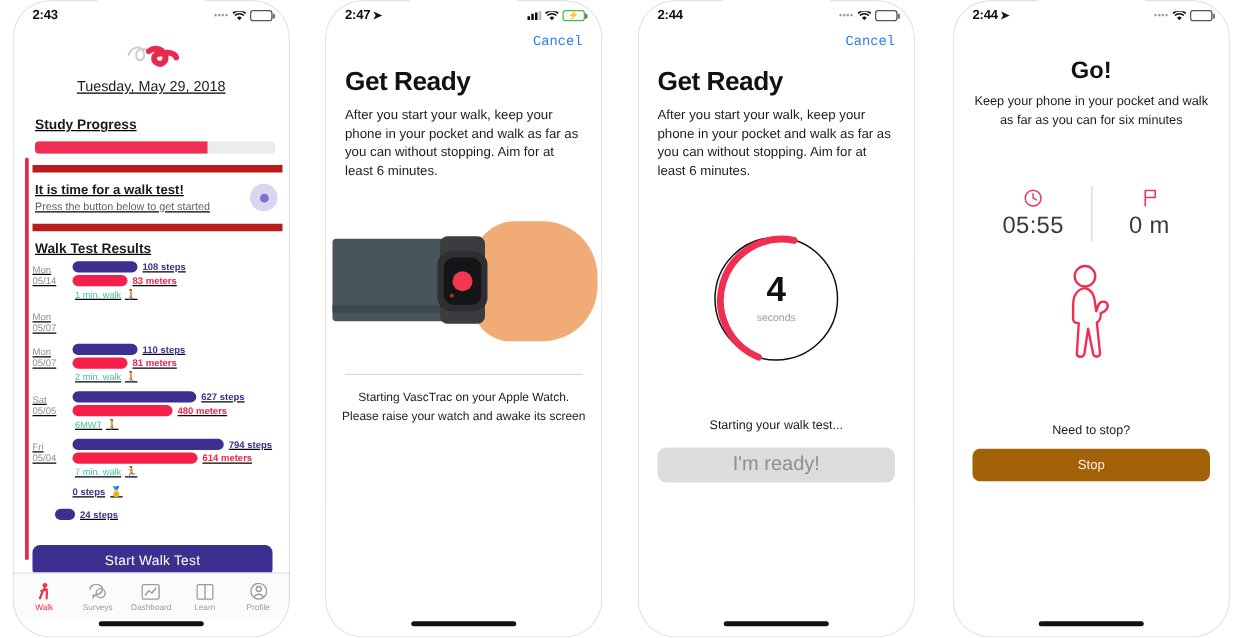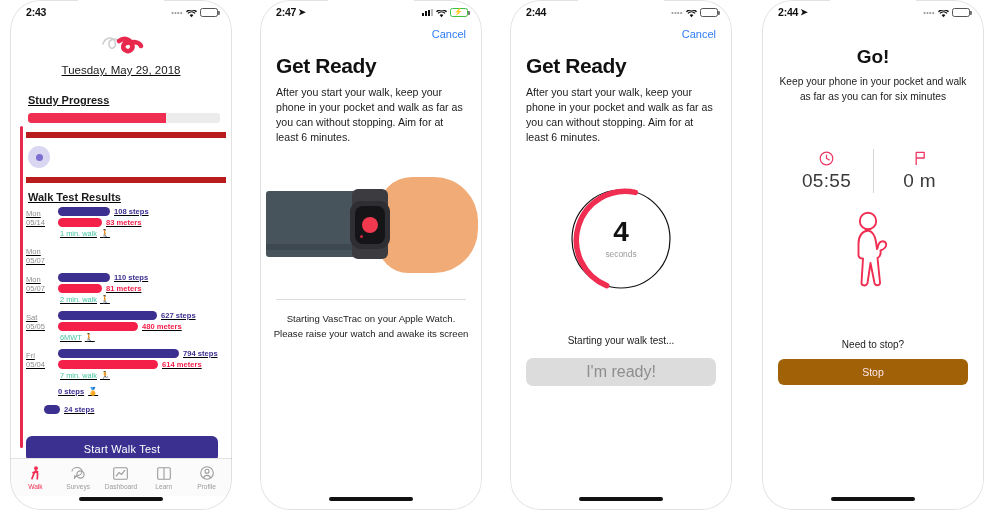--- a/index.html
+++ b/index.html
@@ -144,21 +144,21 @@
     display:flex; align-items:center; justify-content:space-around;
     padding: 0 4px;
   }
   .tab { display:flex; flex-direction:column; align-items:center; gap:2px; width:42px; }
   .tab .ic { height:16px; display:flex; align-items:center; justify-content:center; color:#9b9b9b; }
   .tab .lb { font-size:6.6px; color:#9b9b9b; }
   .tab.active .ic, .tab.active .lb { color:#ef2e51; }
 
   
   .nav-cancel {
-    text-align:right; padding: 4px 16px 0 0; font-size:11px; color:#2f7cf6;
+    text-align:right; padding: 4px 16px 0 0; font-size:11px; color:#2f7cf6;font-family:Liberation Mono, monospace;
   }
   .sheet-pad { padding: 0 16px; }
   .big-title { font-size: 21px; font-weight: bold; color:#111; margin-top: 14px; letter-spacing:-0.4px;}
   .sheet-body { font-size: 10.6px; line-height: 1.42; color:#1b1b1b; margin-top: 7px; }
 
   
   .watch-art { position:relative; margin-top: 26px; height: 112px; }
   .sleeve {
     position:absolute; left:6px; top:20px; width:92px; height:66px;
     background:#48545c; border-radius:3px;
@@ -274,20 +274,24 @@
       <div class="date-line">Tuesday, May 29, 2018</div>
 
       <div class="card">
         <div class="card-title">Study Progress</div>
         <div class="progress-track">
           <div class="progress-fill" style="width:72%"></div>
         </div>
       </div>
 
       <div class="card walk-prompt">
+        <div class="txt">
+          <div class="wp-title">It is time for a walk test!</div>
+          <div class="wp-sub">Press the button below to get started</div>
+        </div>
         <div class="wp-badge">
               <span></span>
             </div>
       </div>
 
       <div class="results-title">Walk Test Results</div>
 
       <div class="rows">
 
         <div class="row">

